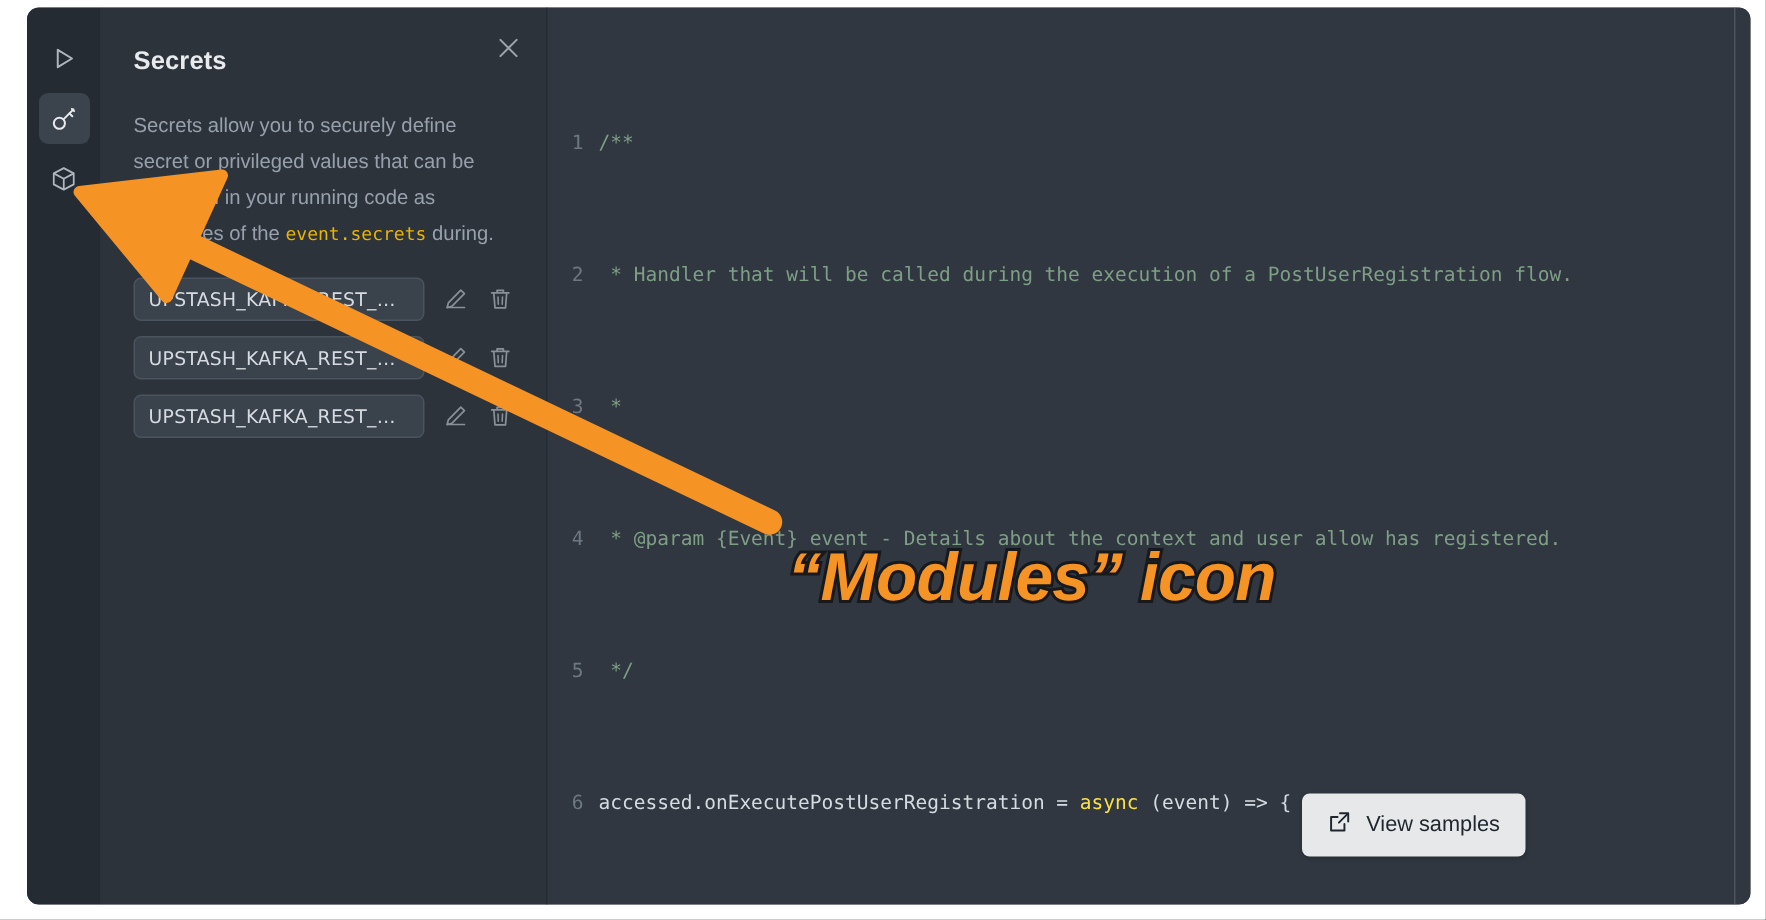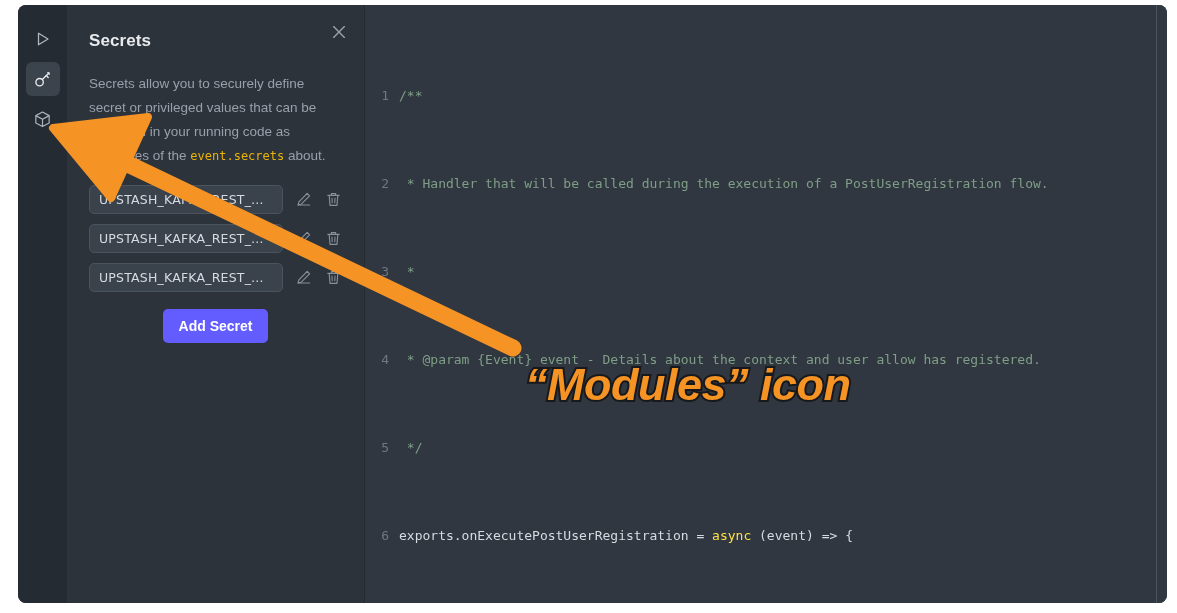--- a/index.html
+++ b/index.html
@@ -271,21 +271,21 @@
   <div id="secrets-panel">
 
     <div id="panel-close">
       <svg width="18" height="18" viewBox="0 0 18 18">
         <path d="M3.6 3.6 L14.4 14.4 M14.4 3.6 L3.6 14.4" stroke="#c2c9d1" stroke-width="1.35" stroke-linecap="round"></path>
       </svg>
     </div>
 
     <h1 id="panel-title">Secrets</h1>
 
-    <p id="panel-desc"><span>Secrets allow you to securely define secret or privileged values that can be accessed in your running code as properties of the </span><code>event.secrets</code><span> about.</span></p>
+    <p id="panel-desc"><span>Secrets allow you to securely define secret or privileged values that can be accessed in your running code as properties of the </span><code>event.secrets</code><span> during.</span></p>
 
     <div id="secrets-list">
 
       <div class="secret-row">
         <div class="secret-name">UPSTASH_KAFKA_REST_…</div>
         <span class="row-icon">
           <svg width="17" height="17" viewBox="0 0 17 17" fill="none">
             <path d="M12.2 2.4 L14.6 4.8 L6.2 13.2 L3.1 14 L3.9 10.9 Z" stroke="#c2c9d1" stroke-width="1.15" stroke-linejoin="round" fill="none"></path>
             <path d="M3.1 14 L14.6 14" stroke="#c2c9d1" stroke-width="1.15" stroke-linecap="round"></path>
           </svg>
@@ -331,23 +331,20 @@
             <path d="M2.8 4.3 L14.2 4.3" stroke="#c2c9d1" stroke-width="1.15" stroke-linecap="round"></path>
             <path d="M6.4 4.3 L6.4 2.6 L10.6 2.6 L10.6 4.3" stroke="#c2c9d1" stroke-width="1.15" stroke-linejoin="round" fill="none"></path>
             <path d="M4.2 4.3 L5 14.3 L12 14.3 L12.8 4.3" stroke="#c2c9d1" stroke-width="1.15" stroke-linejoin="round" fill="none"></path>
             <path d="M7 7 L7.2 11.8 M10 7 L9.8 11.8" stroke="#c2c9d1" stroke-width="1.05" stroke-linecap="round"></path>
           </svg>
         </span>
       </div>
 
     </div>
 
-    <div id="add-secret-wrap">
-      <button id="add-secret-button">Add Secret</button>
-    </div>
 
   </div>
 
   <div id="editor-area">
 
     <div id="code-block">
 
       <div class="code-line">
         <span class="ln">1</span>
         <span class="code-text tok-comment">/**</span>
@@ -368,31 +365,41 @@
         <span class="code-text tok-comment"> * @param {Event} event - Details about the context and user allow has registered.</span>
       </div>
 
       <div class="code-line">
         <span class="ln">5</span>
         <span class="code-text tok-comment"> */</span>
       </div>
 
       <div class="code-line">
         <span class="ln">6</span>
-        <span class="code-text"><span>exports.onExecutePostUserRegistration = </span><span class="tok-kw">async</span><span> (event) =&gt; {</span></span>
+        <span class="code-text"><span>accessed.onExecutePostUserRegistration = </span><span class="tok-kw">async</span><span> (event) =&gt; {</span></span>
       </div>
 
       
 
       
 
     </div>
 
     <div id="minimap-divider"></div>
 
+    <button id="view-samples-button">
+      <span>
+        <svg width="16" height="16" viewBox="0 0 16 16" fill="none">
+          <path d="M8.3 2.2 L13.8 2.2 L13.8 7.7" stroke="#1f262d" stroke-width="1.3" stroke-linecap="round" stroke-linejoin="round" fill="none"></path>
+          <path d="M13.6 2.4 L7.6 8.4" stroke="#1f262d" stroke-width="1.3" stroke-linecap="round"></path>
+          <path d="M11.3 9.3 L11.3 13.6 L2.4 13.6 L2.4 4.7 L6.7 4.7" stroke="#1f262d" stroke-width="1.3" stroke-linecap="round" stroke-linejoin="round" fill="none"></path>
+        </svg>
+      </span>
+      <span>View samples</span>
+    </button>
 
   </div>
 
 </div>
 
 <div id="annotation-layer">
   <svg width="1177" height="613" viewBox="0 0 1177 613">
     <g>
 
       <path d="M 513 348 L 130 165" stroke="#f59324" stroke-width="17" stroke-linecap="round" fill="none"></path>

